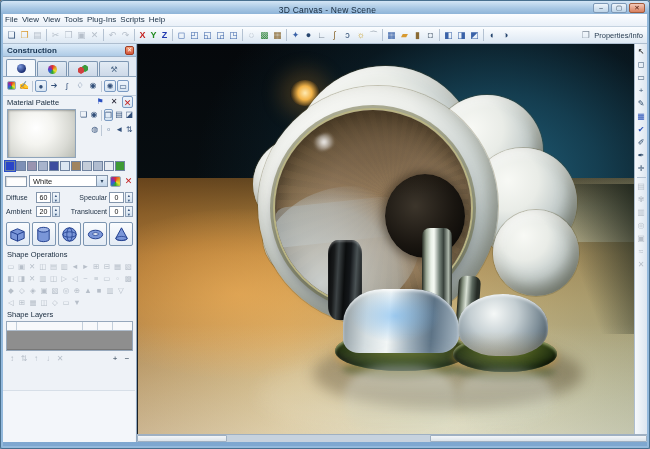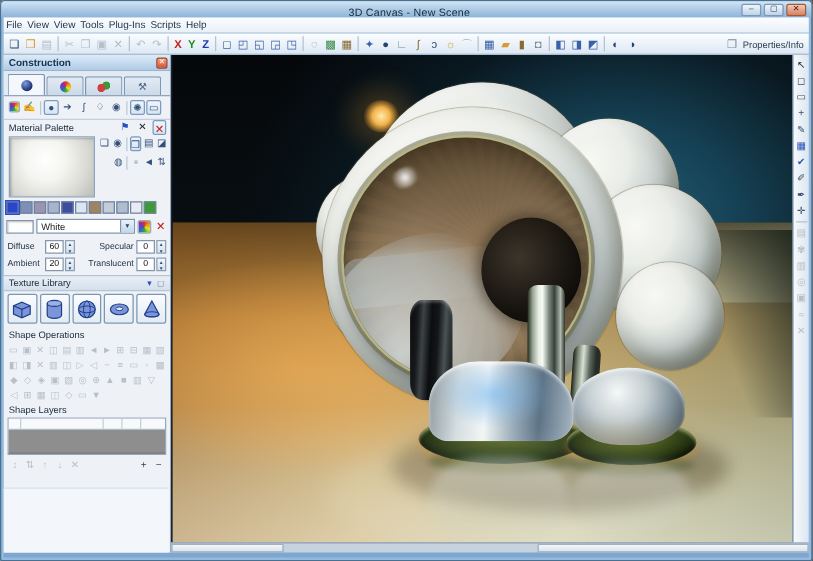--- a/index.html
+++ b/index.html
@@ -414,25 +414,20 @@
             </span>
           <span class="flabel fl2">Translucent</span>
           <span class="fval">0</span>
           <span class="spin">
               <span>▴</span>
               <span>▾</span>
             </span>
         </div>
       </div>
 
-      <div class="secheader">
-        <span class="lbl">Texture Library</span>
-        <span class="hicon">▾</span>
-        <span class="hicon g">◻</span>
-      </div>
 
       <div class="primrow">
         <span class="prim">
           <svg width="21" height="21" viewBox="0 0 22 22">
             <path d="M4 8 L11 5 L18 8 L18 15 L11 18 L4 15 Z" fill="#7a96d8" stroke="#1e3c8c" stroke-width="1"></path>
             <path d="M4 8 L11 11 L18 8 M11 11 L11 18" stroke="#1e3c8c" stroke-width="1" fill="none"></path>
           </svg>
         </span>
         <span class="prim">
           <svg width="21" height="21" viewBox="0 0 22 22">

